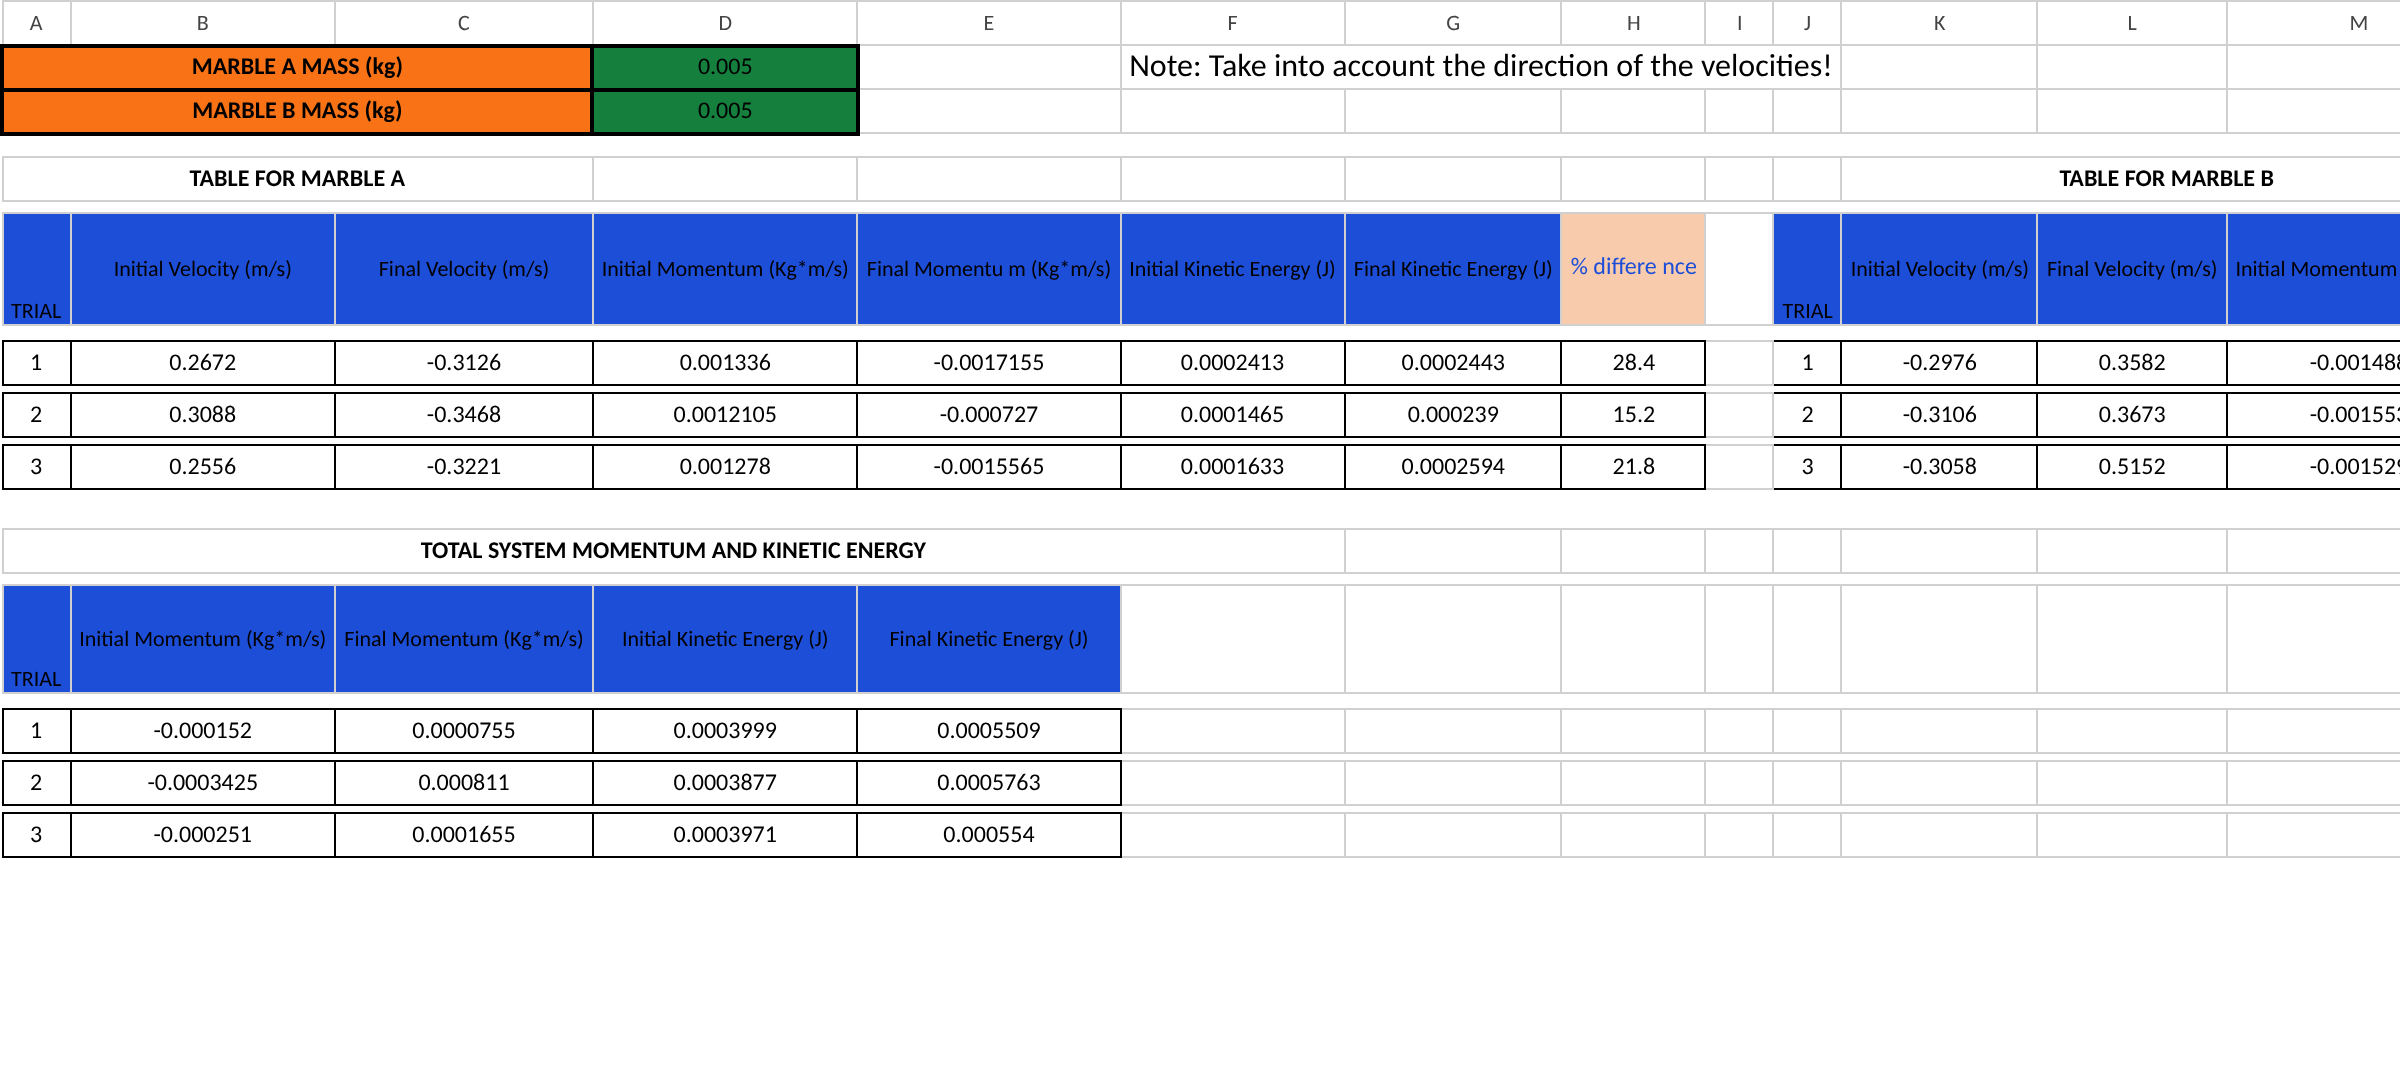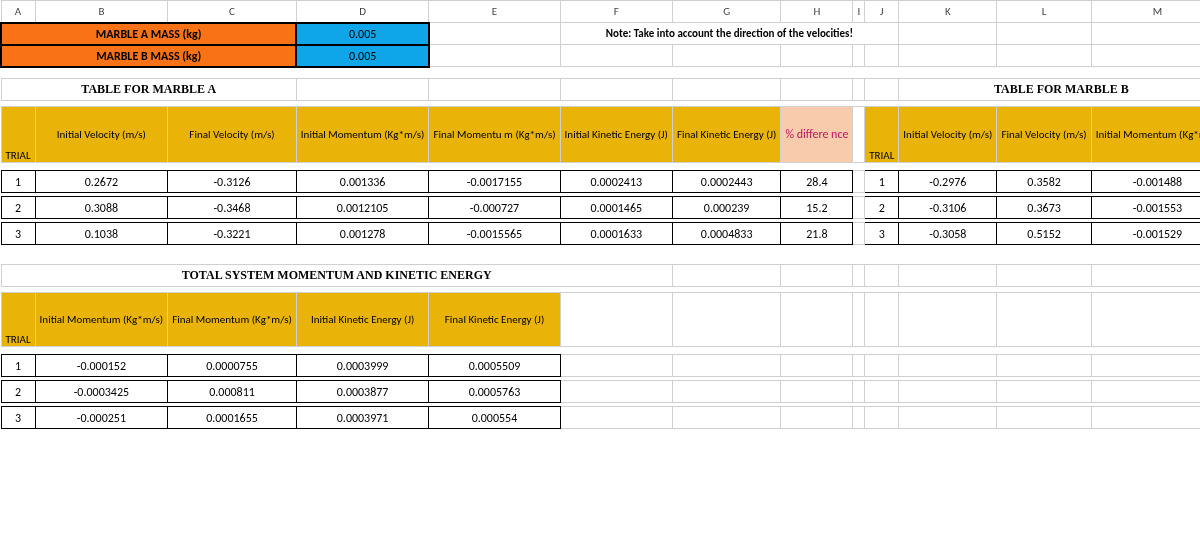--- a/index.html
+++ b/index.html
@@ -28,45 +28,44 @@
   }
   .col-letters td {
     background:#fff;
     text-align:center;
     font-size:11px;
     color:#444;
     height:14px;
     border-color:#e0e0e0;
   }
   .thickbox { border:2px solid #000 !important; background:#f97316; }
-  .massval  { border:2px solid #000 !important; background:#0ea5e9; }
+  .massval  { border:2px solid #000 !important; background:#15803d; }
   .labelcell { font-weight:bold; text-align:left; padding-left:4px;}
-  .noteCell  { font-weight:bold; text-align:left; font-size:11px;}
+  .noteCell  { font-weight:normal; text-align:left; font-size:16px;}
   .hdr-orange {
-    background:#eab308;
+    background:#1d4ed8;
     color:#000;
     font-size:11px;
     line-height:13px;
     white-space:normal;
     padding:2px 2px;
     margin-top:23px;
   }
   .hdr-pink {
     background:#f8cbad;
-    color:#be185d;
+    color:#1d4ed8;
     font-size:12px;
     line-height:13px;
     white-space:normal;
     padding:2px 2px;
   }
   .sectionTitle {
     font-weight:bold;
     text-align:left;
     padding-left:2px;
-    font-family:Liberation Serif, serif;
   }
   .databox { border:1px solid #000 !important; }
   .plain td { border-color:#e8e8e8; }
   
   .wA  { width:36px;}
   .wB  { width:60px;}
   .wC  { width:70px;}
   .wD  { width:70px;}
   .wE  { width:74px;}
   .wF  { width:78px;}
@@ -201,26 +200,26 @@
   <td class="databox">0.3673</td>
   <td class="databox">-0.001553</td>
 
 </tr>
 <tr class="plain">
         <td colspan="19" style="height:4px;border:none"></td>
       </tr>
 
 <tr>
   <td class="databox">3</td>
-  <td class="databox">0.1038</td>
+  <td class="databox">0.2556</td>
   <td class="databox">-0.3221</td>
   <td class="databox">0.001278</td>
   <td class="databox">-0.0015565</td>
   <td class="databox">0.0001633</td>
-  <td class="databox">0.0004833</td>
+  <td class="databox">0.0002594</td>
   <td class="databox">21.8</td>
   <td></td>
   <td class="databox">3</td>
   <td class="databox">-0.3058</td>
   <td class="databox">0.5152</td>
   <td class="databox">-0.001529</td>
 
 </tr>
 
 <tr class="plain">

